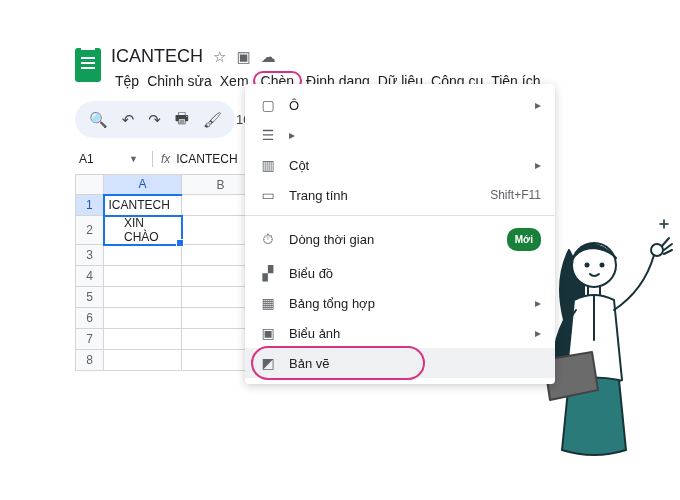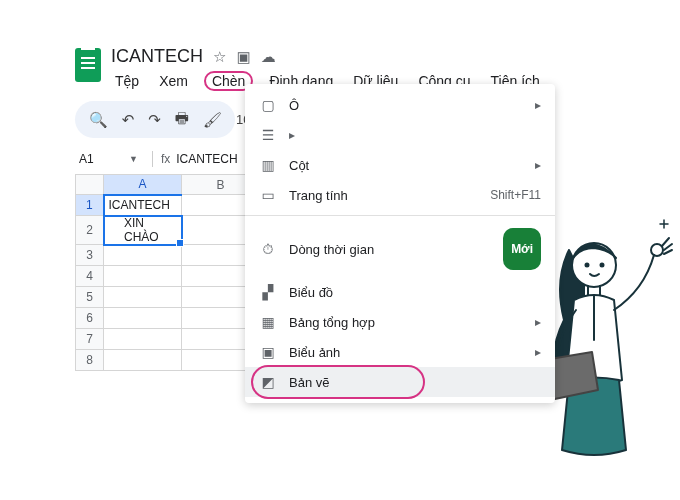--- a/index.html
+++ b/index.html
@@ -35,21 +35,21 @@
     left: 6px; right: 6px;
     height: 2px;
     background: #fff;
   }
   .logo::before { top: 9px; box-shadow: 0 5px 0 #fff, 0 10px 0 #fff; }
   .titleblock { flex: 1; }
   .title-row { display: flex; align-items: center; gap: 10px; }
   .doc-title { font-size: 18px; font-weight: 400; color:#202124; }
   .title-icons { display:flex; gap:10px; color:#5f6368; font-size:15px; }
   .title-icons span { cursor:pointer; }
-  .menubar { display:flex; gap:12px; margin-top:4px; font-size:14px; color:#202124; }
+  .menubar { display:flex; gap:0; margin-top:4px; font-size:14px; color:#202124; }
   .menubar span { cursor:pointer; padding:2px 4px; }
   .menu-active {
     border: 2px solid #d63384;
     border-radius: 14px;
     padding: 0 6px !important;
   }
   
   .toolbar {
     margin-top: 10px;
     display:flex;
@@ -74,21 +74,21 @@
   .namebox {
     width:56px;
     border:none;
     font-size:12px;
     padding:2px 4px;
     color:#202124;
     background:transparent;
   }
   .caret { font-size:9px; margin:0 6px 0 -2px; }
   .fbar .sep { width:1px; height:16px; background:#ccc; margin:0 8px; }
-  .fx { color:#5f6368; margin-right:6px; font-size:12px;}
+  .fx { font-style:italic; color:#5f6368; margin-right:6px; font-size:12px;}
   .fval { font-size:12px; color:#202124; }
   
   .grid { margin-top:6px; border-collapse:collapse; }
   .grid th, .grid td {
     border:1px solid #d5d5d5;
     font-weight:400;
     font-size:12px;
   }
   .grid .corner { width:28px; height:20px; background:#f8f9fa;}
   .grid .colh { width:78px; height:20px; background:#f8f9fa; text-align:center; color:#5f6368;}
@@ -121,22 +121,22 @@
     gap:12px;
     cursor:pointer;
     position:relative;
   }
   .dd-item.highlight { background:#eef0f2; }
   .dd-item .ico { width:18px; text-align:center; color:#5f6368; font-size:14px;}
   .dd-item .lbl { flex:1; }
   .dd-item .arrow { color:#5f6368; font-size:12px;}
   .dd-item .short { color:#5f6368; font-size:12px;text-align:center;}
   .dd-item .badge {
-    background:#188038; color:#fff; font-size:12px;
-    padding:14px 8px; border-radius:10px; font-weight:bold;
+    background:#188038; color:#fff; font-size:10px;
+    padding:6px 8px; border-radius:10px; font-weight:bold;
   }
   .dd-sep { height:1px; background:#e0e0e0; margin:5px 0;}
   .dd-circle {
     position:absolute;
     left:6px; right:130px; top:-2px; bottom:-2px;
     border:2px solid #d63384;
     border-radius:18px;
     pointer-events:none;
   }
   
@@ -160,20 +160,21 @@
       <div class="title-row">
         <span class="doc-title">ICANTECH</span>
         <div class="title-icons">
           <span>☆</span>
           <span>▣</span>
           <span>☁</span>
         </div>
       </div>
       <div class="menubar">
         <span>Tệp</span>
+        <span>Chỉnh sửa</span>
         <span>Xem</span>
         <span class="menu-active">Chèn</span>
         <span>Định dạng</span>
         <span>Dữ liệu</span>
         <span>Công cụ</span>
         <span>Tiện ích</span>
       </div>
     </div>
   </div>
 

